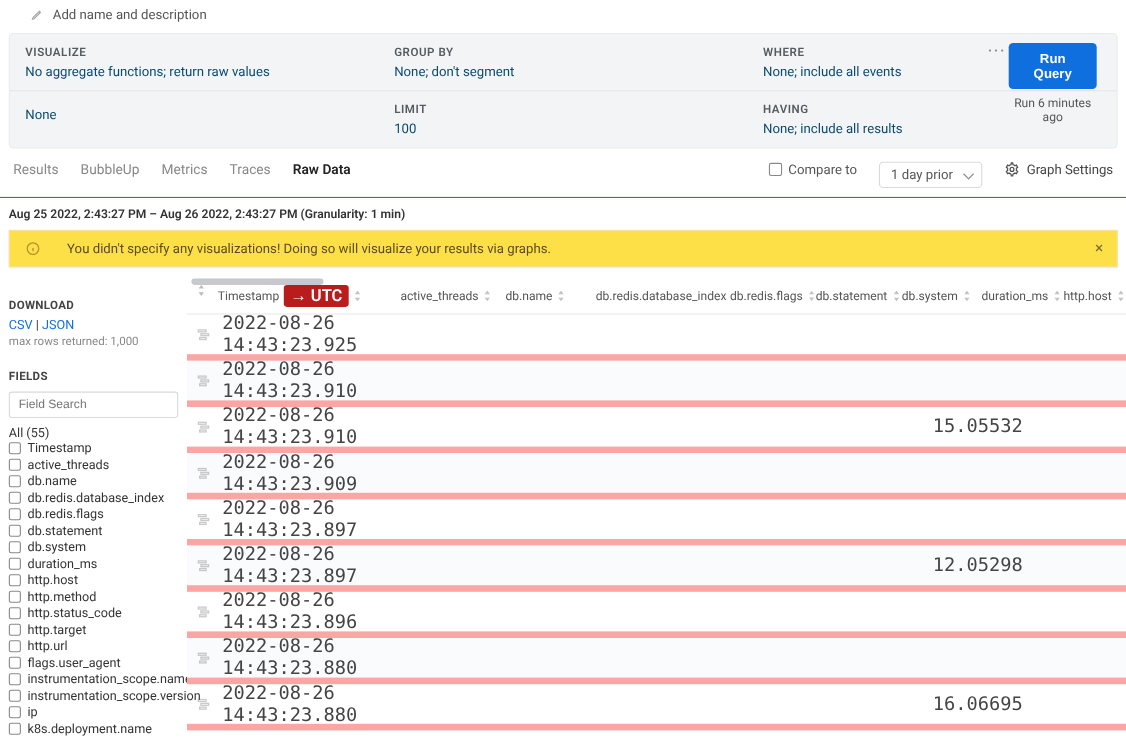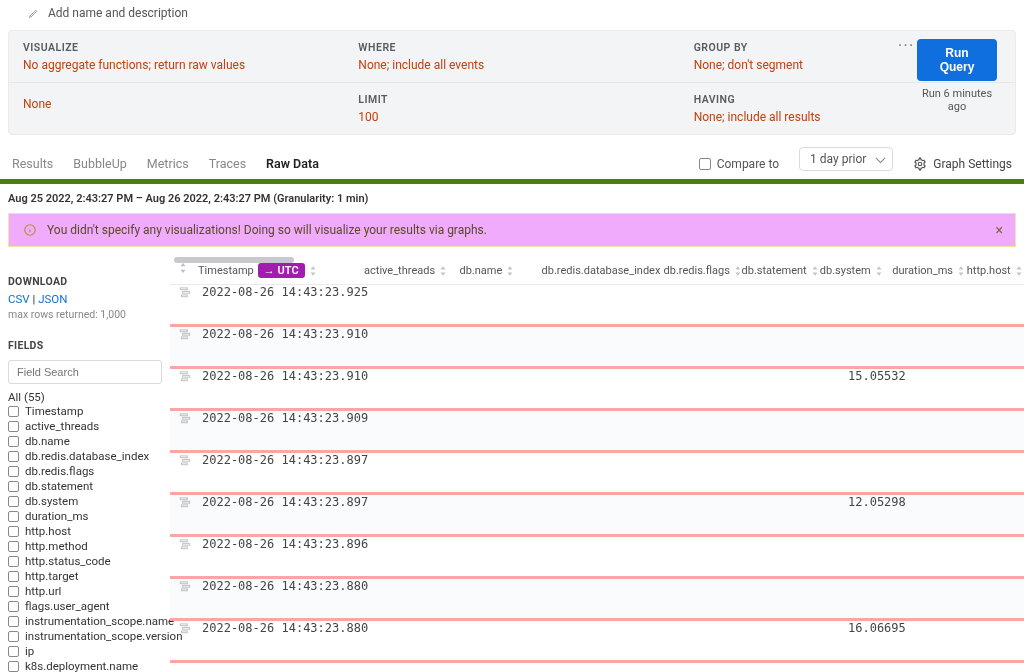--- a/index.html
+++ b/index.html
@@ -4,41 +4,41 @@
 <style>
   * { box-sizing: border-box; margin: 0; padding: 0; }
   body { font-family: -apple-system, BlinkMacSystemFont, "Segoe UI", Roboto, Arial, sans-serif; font-size: 12px; color: #333; background: #fff; width:1024px; }
   .topbar { display:flex; align-items:center; gap:8px; padding:4px 28px; height:26px; }
   .pencil { width:12px; height:12px; opacity:.6; }
   .top-link { color:#555; font-size:12px; }
 
   .querybox { position:relative; margin:4px 8px 0 8px; background:#f2f4f6; border:1px solid #e8eaec; border-radius:4px; display:grid; grid-template-columns: 1fr 1fr 1fr; }
   .qcell { padding:10px 14px; }
   .qlabel { font-size:10.5px; letter-spacing:.5px; font-weight:600; color:#565b60; text-transform:uppercase; }
-  .qval { font-size:12px; color:#c2410c; margin-top:4px; }
+  .qval { font-size:12px; color:#0c4a6e; margin-top:4px; }
   .divider { grid-column:1/4; height:1px; background:#e5e7eb; }
   .qside { position:absolute; right:12px; top:0; bottom:0; width:92px; display:flex; flex-direction:column; align-items:center; padding:8px 6px; gap:6px; }
   .more { position:absolute; right:100px; top:8px; color:#888; letter-spacing:2px; font-weight:700; cursor:pointer; }
   .runbtn { background:#0f6fde; color:#fff; border:none; border-radius:4px; padding:7px 10px; font-size:12px; font-weight:600; cursor:pointer; }
   .runago { font-size:11px; color:#555; text-align:center; line-height:1.2; }
 
-  .tabsrow { display:flex; align-items:flex-end; gap:20px; padding:12px 12px 8px 12px; border-bottom:5px solid #4d7c0f; }
+  .tabsrow { display:flex; align-items:flex-start; gap:20px; padding:12px 12px 8px 12px; border-bottom:1px solid #4d7c0f; }
   .tab { color:#888; font-size:12.5px; cursor:pointer; }
   .tab.active { color:#222; font-weight:600; }
   .tabs-spacer { flex:1; }
   .compare { display:flex; align-items:center; gap:6px; color:#555; }
   .comparechk { width:12px; height:12px; border:1.5px solid #888; border-radius:2px; display:inline-block; }
   .compare-select { border:1px solid #d7dadf; border-radius:4px; padding:4px 26px 4px 10px; font-size:12px; color:#555; position:relative; }
   .compare-select::after { content:""; position:absolute; right:8px; top:50%; width:6px; height:6px; border-right:1.5px solid #888; border-bottom:1.5px solid #888; transform:translateY(-60%) rotate(45deg); }
   .graphset { display:flex; align-items:center; gap:6px; color:#444; cursor:pointer; }
   .gear { width:14px; height:14px; }
 
   .rangebar { padding:8px 8px; font-size:11px; font-weight:600; color:#333; }
 
-  .banner { background:#f0abfc; border:1px solid #f4e2a6; display:flex; align-items:center; gap:10px; padding:9px 14px; margin:0 8px; font-size:12px; color:#5b4b20; position:relative; }
+  .banner { background:#fde047; border:1px solid #f4e2a6; display:flex; align-items:center; gap:24px; padding:9px 14px; margin:0 8px; font-size:12px; color:#5b4b20; position:relative; }
   .banner .close { position:absolute; right:12px; top:8px; color:#7b6a3a; cursor:pointer; font-size:14px; }
   .info { width:14px; height:14px; }
 
   .main { display:flex; margin:10px 0 0 0; }
   .side { width:170px; padding:0 8px; font-size:11.5px; color:#333; }
   .side h4 { font-size:10.5px; font-weight:700; letter-spacing:.3px; color:#444; margin:18px 0 4px; }
   .dl a { color:#0f6fde; text-decoration:none; }
   .maxrows { color:#888; font-size:10.5px; margin-top:2px; }
   .fldsearch { width:100%; border:1px solid #d7dadf; border-radius:3px; padding:5px 8px; font-size:11px; margin:4px 0 6px; }
   .flist { display:flex; flex-direction:column; gap:1px; }
@@ -52,23 +52,23 @@
   .col { display:flex; align-items:center; gap:4px; }
   .c-ts { width:174px; }
   .c-at { width:100px; }
   .c-dbn{ width:86px; }
   .c-dbi{ width:122px; }
   .c-dbf{ width:78px; }
   .c-dbs{ width:82px; }
   .c-sys{ width:76px; }
   .c-dur{ width:78px; }
   .c-hh { width:60px; }
-  .utc { background:#a21caf; color:#fff; padding:1px 6px; border-radius:3px; font-size:11px; font-weight:600; }
+  .utc { background:#b91c1c; color:#fff; padding:1px 6px; border-radius:3px; font-size:15px; font-weight:600; }
   .sort { width:8px; height:10px; opacity:.5; }
-  .row { display:flex; padding:0 0 0 4px; height:42px; border-bottom:3px solid #fca5a5; font-family: "SFMono-Regular", Menlo, monospace; font-size:12px; color:#444; position:relative; }
+  .row { display:flex; align-items:center; padding:0 0 0 4px; height:42px; border-bottom:6px solid #fca5a5; font-family: "SFMono-Regular", Menlo, monospace; font-size:17px; color:#444; position:relative; }
   .row:nth-child(even){ background:#fafbfc; }
   .rowicon { width:14px; height:14px; opacity:.35; margin:0 10px 0 4px; }
   .tsval { width:174px; }
   .durfill { position:absolute; left:678px; }
   .caret { position:absolute; left:8px; width:10px; height:10px; opacity:.55; }
 </style>
 </head>
 <body>
 
 <div class="topbar">
@@ -83,26 +83,26 @@
   <div class="qside">
     <button class="runbtn">Run Query</button>
     <div class="runago">Run 6 minutes ago</div>
   </div>
 
   <div class="qcell">
     <div class="qlabel">VISUALIZE</div>
     <div class="qval">No aggregate functions; return raw values</div>
   </div>
   <div class="qcell">
+    <div class="qlabel">GROUP BY</div>
+    <div class="qval">None; don't segment</div>
+  </div>
+  <div class="qcell">
     <div class="qlabel">WHERE</div>
     <div class="qval">None; include all events</div>
-  </div>
-  <div class="qcell">
-    <div class="qlabel">GROUP BY</div>
-    <div class="qval">None; don't segment</div>
   </div>
 
   <div class="divider"></div>
 
   <div class="qcell">
     <div class="qval">None</div>
   </div>
   <div class="qcell">
     <div class="qlabel">LIMIT</div>
     <div class="qval">100</div>

